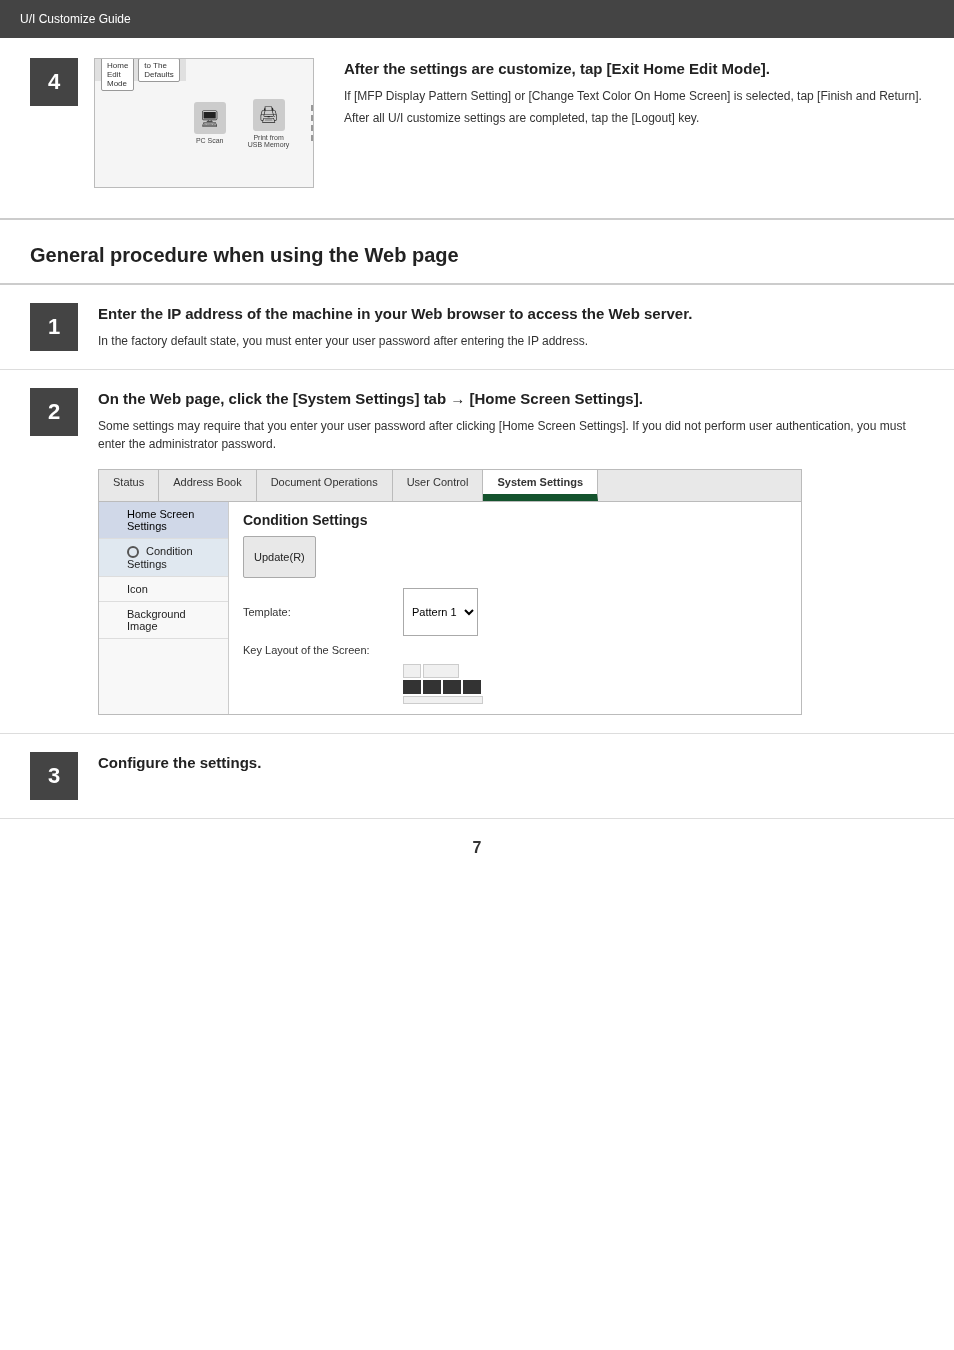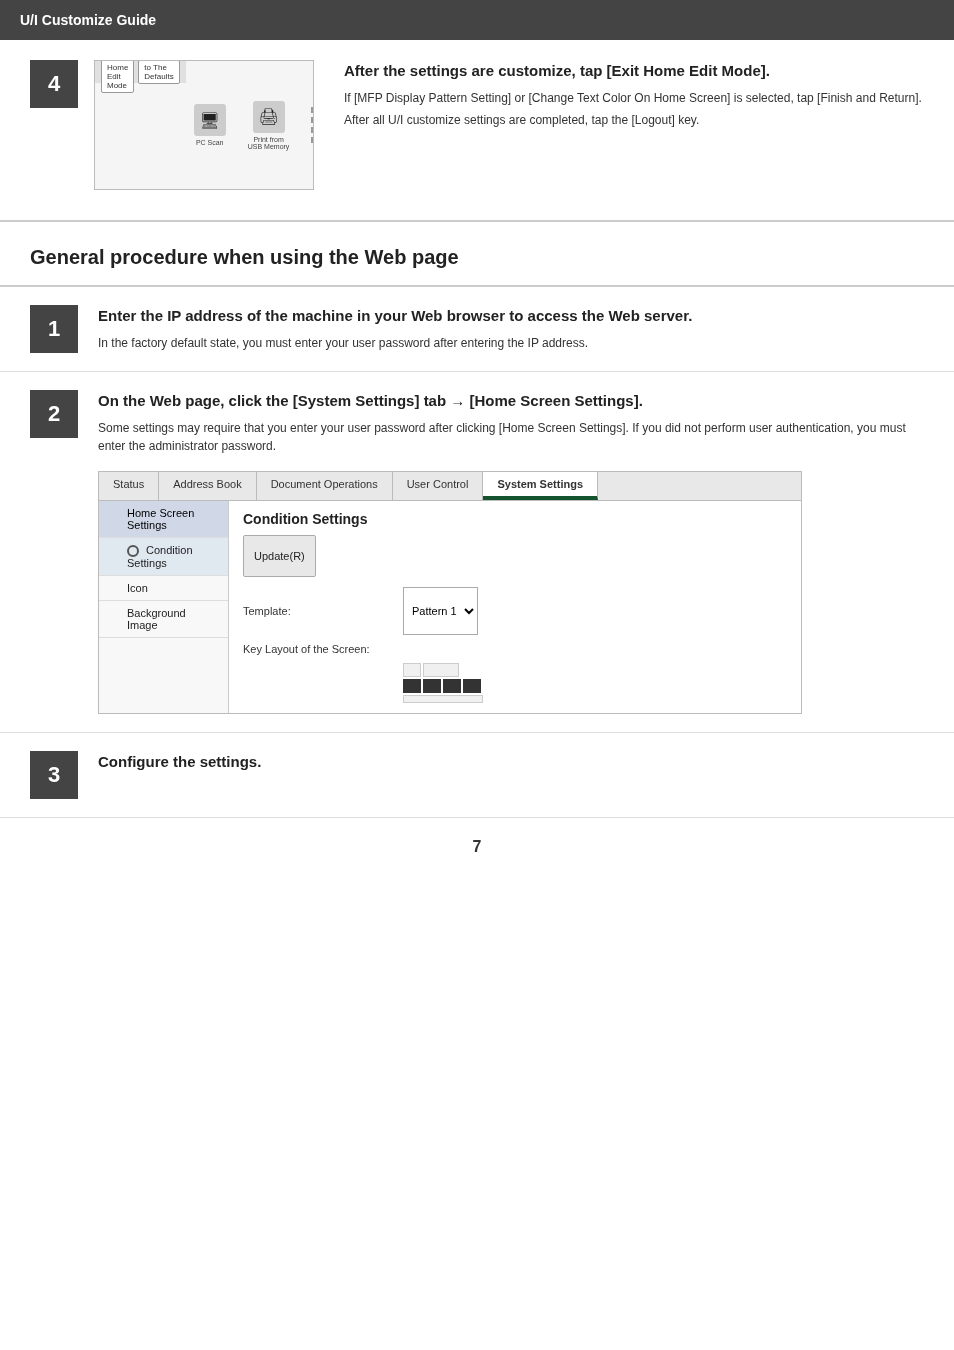--- a/index.html
+++ b/index.html
@@ -10,22 +10,22 @@
       background: #fff;
       width: 954px;
       min-height: 1350px;
     }
 
     
     .page-header {
       background: #444;
       color: #fff;
       padding: 12px 20px;
-      font-size: 14px;
-      font-weight: bold;
+      font-size: 12px;
+      font-weight: normal;
     }
 
     .step-number {
       background: #444;
       color: #fff;
       font-size: 22px;
       font-weight: bold;
       min-width: 48px;
       min-height: 48px;
       display: flex;
@@ -203,21 +203,21 @@
       padding: 6px 14px;
       font-size: 11px;
       border-right: 1px solid #bbb;
       background: #e8e8e8;
       color: #333;
       cursor: pointer;
     }
 
     .web-tab.active {
       background: #fff;
-      border-bottom: 4px solid #14532d;
+      border-bottom: 7px solid #14532d;
       font-weight: bold;
     }
 
     .web-ui-body {
       display: flex;
     }
 
     .web-sidebar {
       width: 130px;
       border-right: 1px solid #ccc;

